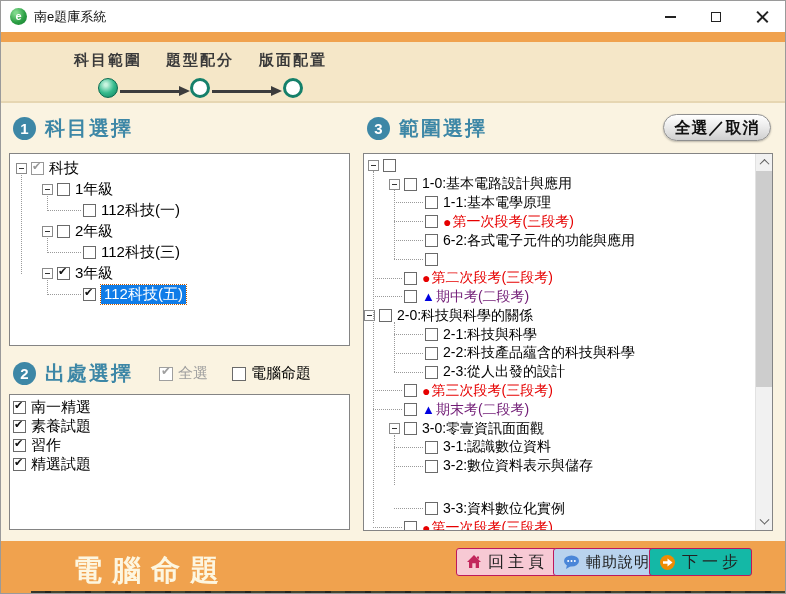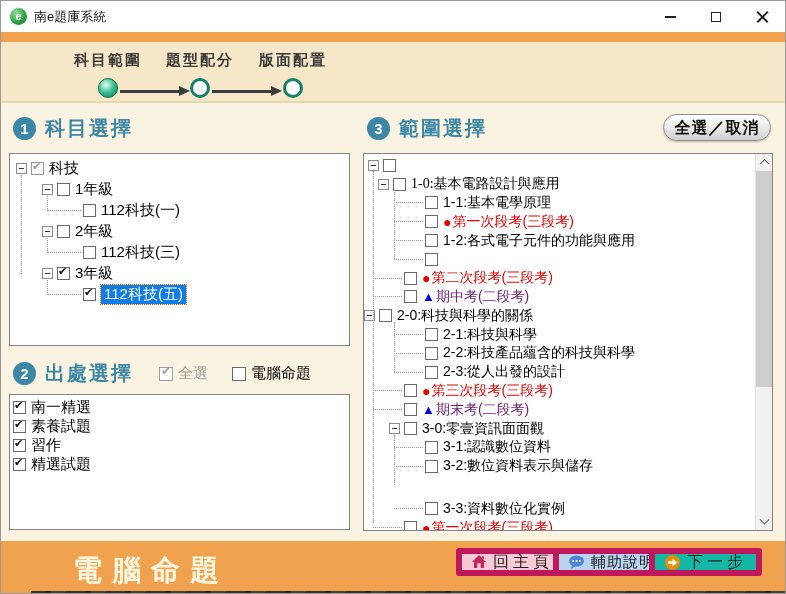--- a/index.html
+++ b/index.html
@@ -99,21 +99,21 @@
   .sb-arrow.up { top:0; } .sb-arrow.down { bottom:0; }
   .chev { width:7px; height:7px; border-top:1.6px solid #5c5c5c; border-left:1.6px solid #5c5c5c; }
   .chev.up { transform:rotate(45deg) translate(1px,1px); }
   .chev.down { transform:rotate(225deg) translate(2px,2px); }
   .sb-thumb { position:absolute; left:0; top:17px; width:17px; height:216px; background:#cdcdcd; }
 
   
   .footer { position:absolute; top:540px; left:0; right:0; height:54px; background:#f0a24e; }
   .brand { position:absolute; left:72px; top:10px; font-size:29px; font-weight:bold;
            color:#fdf6e0; letter-spacing:10px; white-space:nowrap; }
-  .f-btn { position:absolute; top:7px; height:28px; border:6px solid #be185d; border-radius:3px;
+  .f-btn { position:absolute; top:7px; height:28px; border:1px solid #be185d; border-radius:3px;
            display:flex; align-items:center; padding:0 9px; font-size:16px; color:#222;
            white-space:nowrap; }
   .f-btn svg { margin-right:6px; flex:none; }
   .f-btn .blabel { letter-spacing:4px; }
   .f-btn.help .blabel { letter-spacing:1px; font-size:15px; }
   .f-btn.home { left:455px; background:#f7c9d4; }
   .f-btn.help { left:552px; background:#b9d3ee; }
   .f-btn.next { left:648px; background:#14b8a6; }
   .dark-strip { position:absolute; bottom:0; left:30px; right:0; height:4px;
       background:repeating-linear-gradient(90deg,#35362b 0 14px,#23241e 14px 20px,#44452f 20px 34px,#2e2f26 34px 40px); }
@@ -277,42 +277,42 @@
       <div class="sb-arrow down">
           <div class="chev down"></div>
         </div>
     </div>
   <div class="trow" style="height: 18.8px; padding-left: 4px;">
         <span class="expbox">
           <span class="minus"></span>
         </span>
         <span class="cbox"></span>
       </div>
-      <div class="trow" style="height: 18.8px; padding-left: 14px; font-family: Liberation Serif, serif;">
+      <div class="trow" style="height: 18.8px; padding-left: 25px;">
         <span class="expbox">
           <span class="minus"></span>
         </span>
         <span class="cbox"></span>
         <span class="tlabel">1-0:基本電路設計與應用</span>
       </div>
       <div class="trow" style="height: 18.8px; padding-left: 30px;">
         <span class="stub" style="width: 29px;"></span>
         <span class="cbox"></span>
         <span class="tlabel">1-1:基本電學原理</span>
       </div>
       <div class="trow" style="height: 18.8px; padding-left: 30px;">
         <span class="stub" style="width: 29px;"></span>
         <span class="cbox"></span>
         <span class="mark circle">●</span>
         <span class="tlabel c-red">第一次段考(三段考)</span>
       </div>
       <div class="trow" style="height: 18.8px; padding-left: 30px;">
         <span class="stub" style="width: 29px;"></span>
         <span class="cbox"></span>
-        <span class="tlabel">1-2:各式電子元件的功能與應用</span>
+        <span class="tlabel">6-2:各式電子元件的功能與應用</span>
       </div>
       <div class="trow" style="height: 18.8px; padding-left: 30px;">
         <span class="stub" style="width: 29px;"></span>
         <span class="cbox"></span>
       </div>
       <div class="trow" style="height: 18.8px; padding-left: 9px;">
         <span class="stub" style="width: 29px;"></span>
         <span class="cbox"></span>
         <span class="mark circle">●</span>
         <span class="tlabel c-red">第二次段考(三段考)</span>

